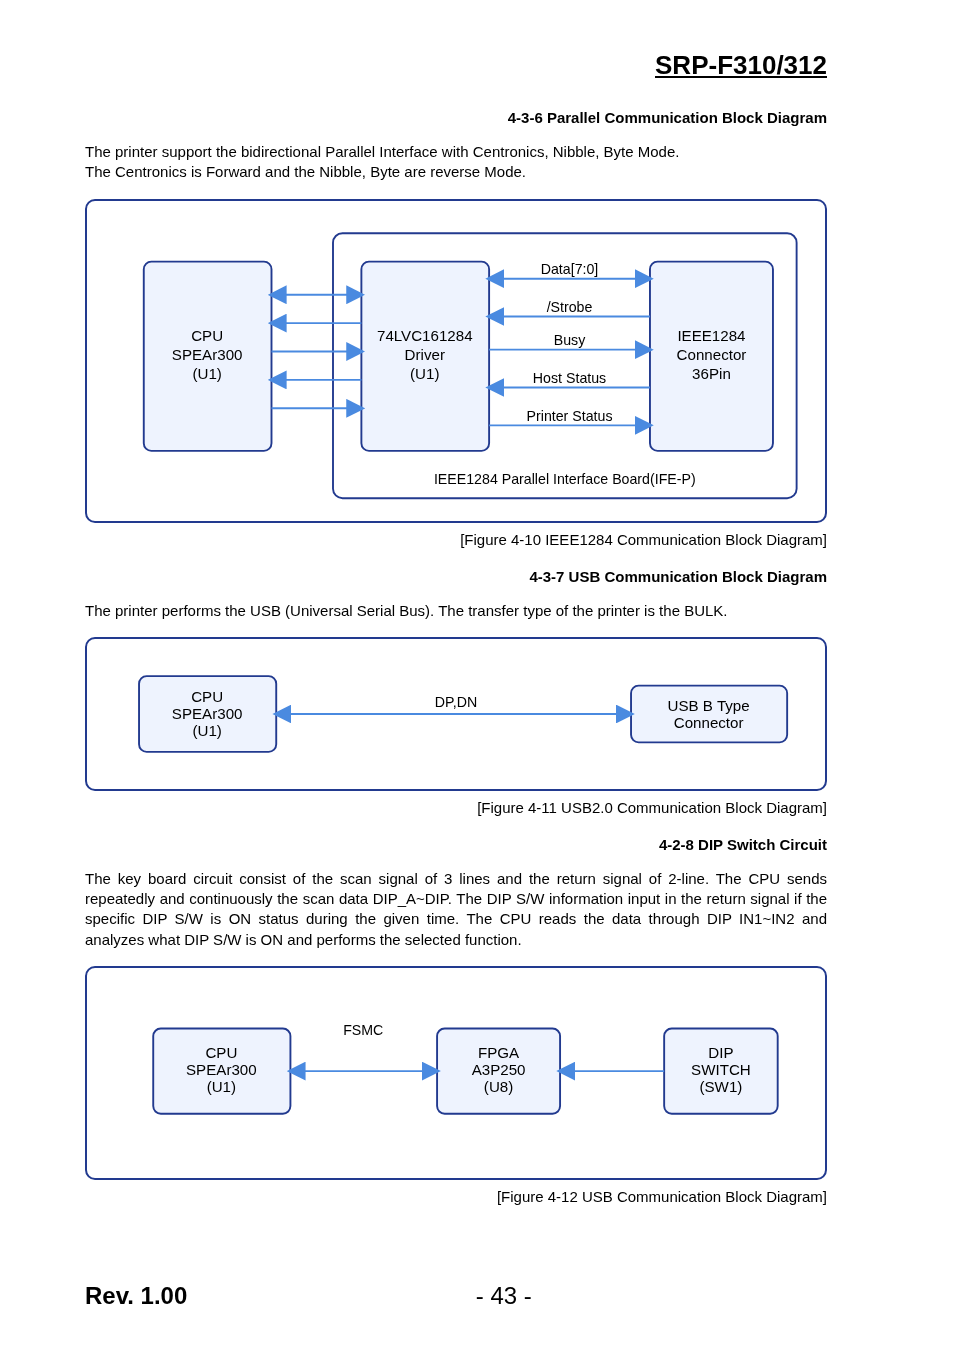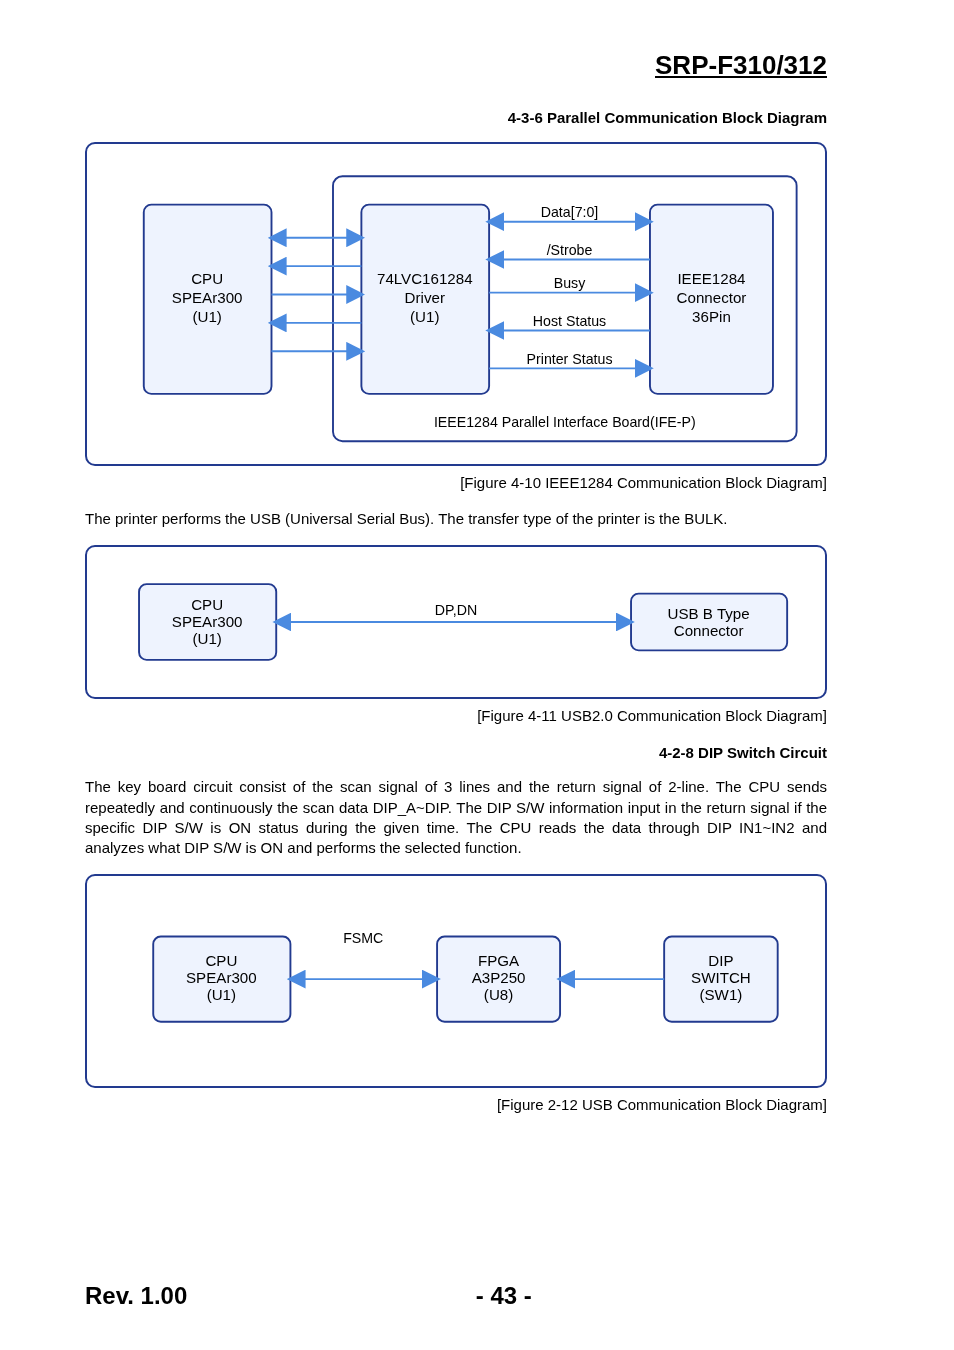--- a/index.html
+++ b/index.html
@@ -71,30 +71,34 @@
   .footer {
     position: absolute;
     bottom: 40px;
     left: 85px;
     right: 85px;
     display: flex;
     justify-content: space-between;
     font-weight: 700;
     font-size: 24px;
   }
-  .pgno { font-weight: 700; }
+  .pgno { font-weight: 400; }
 </style>
 </head>
 <body>
 
 <div class="page">
 
   <div class="doc-title">SRP-F310/312</div>
 
   <div class="sec-head">4-3-6 Parallel Communication Block Diagram</div>
+  <p class="para">
+    <span>The printer support the bidirectional Parallel Interface with Centronics, Nibble, Byte Mode.</span><br>
+    <span>The Centronics is Forward and the Nibble, Byte are reverse Mode.</span>
+  </p>
 
   <div class="diag">
     <svg viewBox="0 0 780 320" width="100%" height="320">
       <defs>
         <marker id="arL" markerWidth="10" markerHeight="10" refX="2" refY="5" orient="auto">
           <path d="M10,0 L0,5 L10,10 z" class="ahead"></path>
         </marker>
         <marker id="arR" markerWidth="10" markerHeight="10" refX="8" refY="5" orient="auto">
           <path d="M0,0 L10,5 L0,10 z" class="ahead"></path>
         </marker>
@@ -132,20 +136,21 @@
       <line class="line" x1="425" y1="188" x2="595" y2="188" marker-start="url(#arL)"></line>
       <text class="sigtext" x="510" y="183">Host Status</text>
       <line class="line" x1="425" y1="228" x2="595" y2="228" marker-end="url(#arR)"></line>
       <text class="sigtext" x="510" y="223">Printer Status</text>
 
       <text class="sigtext" x="505" y="290">IEEE1284 Parallel Interface Board(IFE-P)</text>
     </svg>
   </div>
   <div class="fig-caption">[Figure 4-10 IEEE1284 Communication Block Diagram]</div>
 
+  <div class="sec-head">4-3-7 USB Communication Block Diagram</div>
   <p class="para">The printer performs the USB (Universal Serial Bus). The transfer type of the printer is the BULK.</p>
 
   <div class="diag">
     <svg viewBox="0 0 780 150" width="100%" height="150">
       <rect class="box" x="55" y="35" width="145" height="80"></rect>
       <text class="boxtext" x="127" y="58">CPU</text>
       <text class="boxtext" x="127" y="76">SPEAr300</text>
       <text class="boxtext" x="127" y="94">(U1)</text>
 
       <rect class="box" x="575" y="45" width="165" height="60"></rect>
@@ -177,20 +182,20 @@
       <text class="boxtext" x="670" y="85">DIP</text>
       <text class="boxtext" x="670" y="103">SWITCH</text>
       <text class="boxtext" x="670" y="121">(SW1)</text>
 
       <line class="line" x1="215" y1="103" x2="370" y2="103" marker-start="url(#arL)" marker-end="url(#arR)"></line>
       <text class="sigtext" x="292" y="65">FSMC</text>
 
       <line class="line" x1="500" y1="103" x2="610" y2="103" marker-start="url(#arL)"></line>
     </svg>
   </div>
-  <div class="fig-caption">[Figure 2-12 USB Communication Block Diagram]</div>
+  <div class="fig-caption">[Figure 4-12 USB Communication Block Diagram]</div>
 
   <div class="footer">
     <span>Rev. 1.00</span>
     <span class="pgno">- 43 -</span>
     <span style="visibility:hidden">.</span>
   </div>
 </div>
 
 </body></html>

